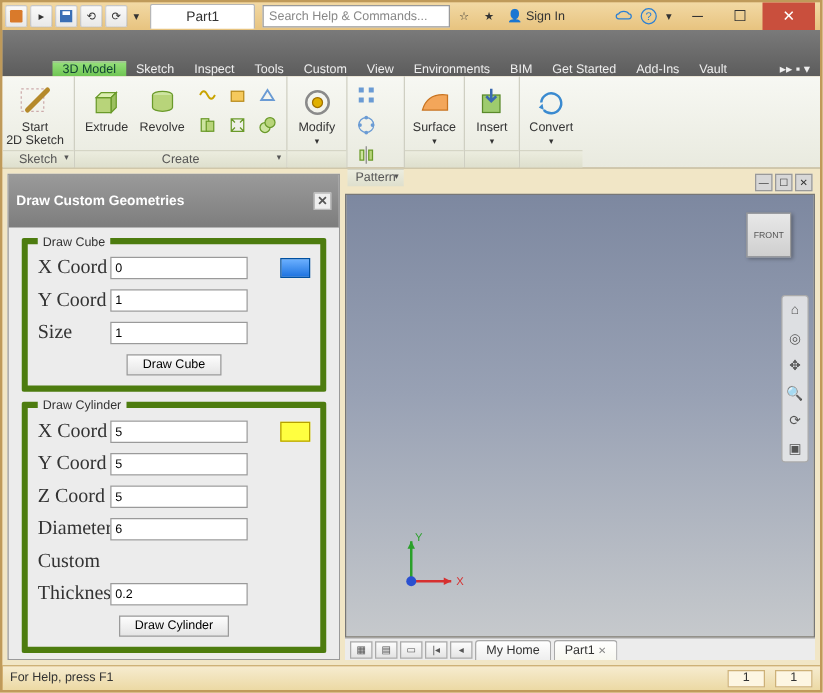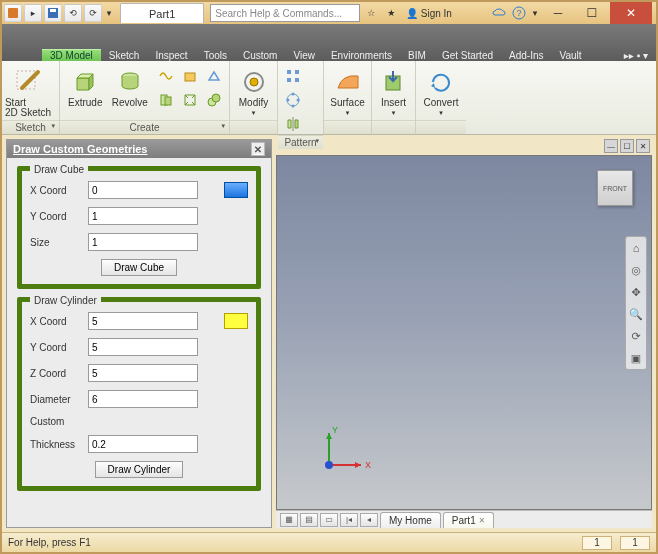--- a/index.html
+++ b/index.html
@@ -24,31 +24,31 @@
   .ribbon { height:74px; background:linear-gradient(#f7f8f3,#e9eadf); border-bottom:1px solid #b8b8a8; display:flex; }
   .panel { border-right:1px solid #cfcfc2; display:flex; flex-direction:column; padding:2px 4px 0; }
   .panel-body { flex:1; display:flex; align-items:flex-start; gap:2px; padding-top:2px;}
   .panel-title { text-align:center; font-size:10px; color:#555; background:linear-gradient(#eceddf,#dedfcd); border-top:1px solid #d5d5c5; padding:1px 0; margin:0 -4px; position:relative;}
   .panel-title .drop { position:absolute; right:4px; top:1px; font-size:7px; color:#555; }
   .big-btn { width:44px; display:flex; flex-direction:column; align-items:center; font-size:10px; color:#333; gap:1px; padding:2px; }
   .big-btn .ic { width:30px; height:30px; display:flex; align-items:center; justify-content:center; }
   .small-grid { display:grid; grid-template-columns:repeat(2,22px); grid-auto-rows:22px; gap:2px; }
   .small-grid.three { grid-template-columns:repeat(3,22px);}
   .small-btn { width:22px; height:22px; border:1px solid transparent; display:flex; align-items:center; justify-content:center; }
-  .lblwrap{ line-height:10px;}
+  .lblwrap{ text-align:center; line-height:10px;}
   
   .client { flex:1; display:flex; min-height:0; background:#f1e6c6; }
   .side-panel { width:266px; background:#ececec; margin:4px; border:1px solid #9a9a9a; display:flex; flex-direction:column; }
-  .sp-title { background:linear-gradient(#9a9a9a,#7d7d7d); color:#fff; font-size:11px; font-weight:bold; padding:2px 6px; display:flex; align-items:center;text-decoration:underline; }
+  .sp-title { background:linear-gradient(#9a9a9a,#7d7d7d); color:#fff; font-size:11px; font-weight:bold; padding:14px 6px; display:flex; align-items:center; }
   .sp-title .x { margin-left:auto; width:14px; height:14px; border:1px solid #bbb; background:#eee; color:#555; font-size:10px; display:flex; align-items:center;justify-content:center;}
   .sp-body { padding:8px 10px; overflow:auto; flex:1; background:#ececec;}
   .group-box { border:5px solid #4d7c0f; border-radius:2px; padding:10px 8px 8px; margin-bottom:8px; position:relative; background:#ececec;}
   .group-box > .legend { position:absolute; top:-7px; left:8px; background:#ececec; padding:0 4px; font-size:10px; color:#333;}
   .form-row { display:flex; align-items:center; margin-bottom:8px; }
-  .form-row label { width:58px; font-size:10px; color:#333; }
+  .form-row label { width:58px; font-size:16px; color:#333;font-family:Liberation Serif, serif; }
   .form-row input { width:110px; height:18px; border:1px solid #9a9a9a; background:#fff; font-size:10px; padding:0 3px; }
   .swatch { width:24px; height:16px; border:1px solid #0050a0; margin-left:auto; }
   .swatch.blue{ background:linear-gradient(#6bb0ff,#1e73e0); }
   .swatch.yellow{ background:#ffff40; border-color:#b5a000;}
   .panel-btn { display:block; margin:4px auto 0; padding:2px 12px; font-size:10px; background:linear-gradient(#fdfdfd,#e5e5e5); border:1px solid #9a9a9a; }
   
   .viewport-frame { flex:1; margin:4px 4px 4px 0; display:flex; flex-direction:column; }
   .vp-top { height:16px; display:flex; justify-content:flex-end; gap:2px; padding-right:2px;}
   .vp-top .mini{ width:14px;height:14px; background:#d7d7d7; border:1px solid #999; font-size:8px; display:flex;align-items:center;justify-content:center; color:#333;}
   .viewport { flex:1; background:linear-gradient(180deg,#7d88a0 0%, #98a1b4 45%, #c6c9cc 100%); position:relative; border:1px solid #777;}

